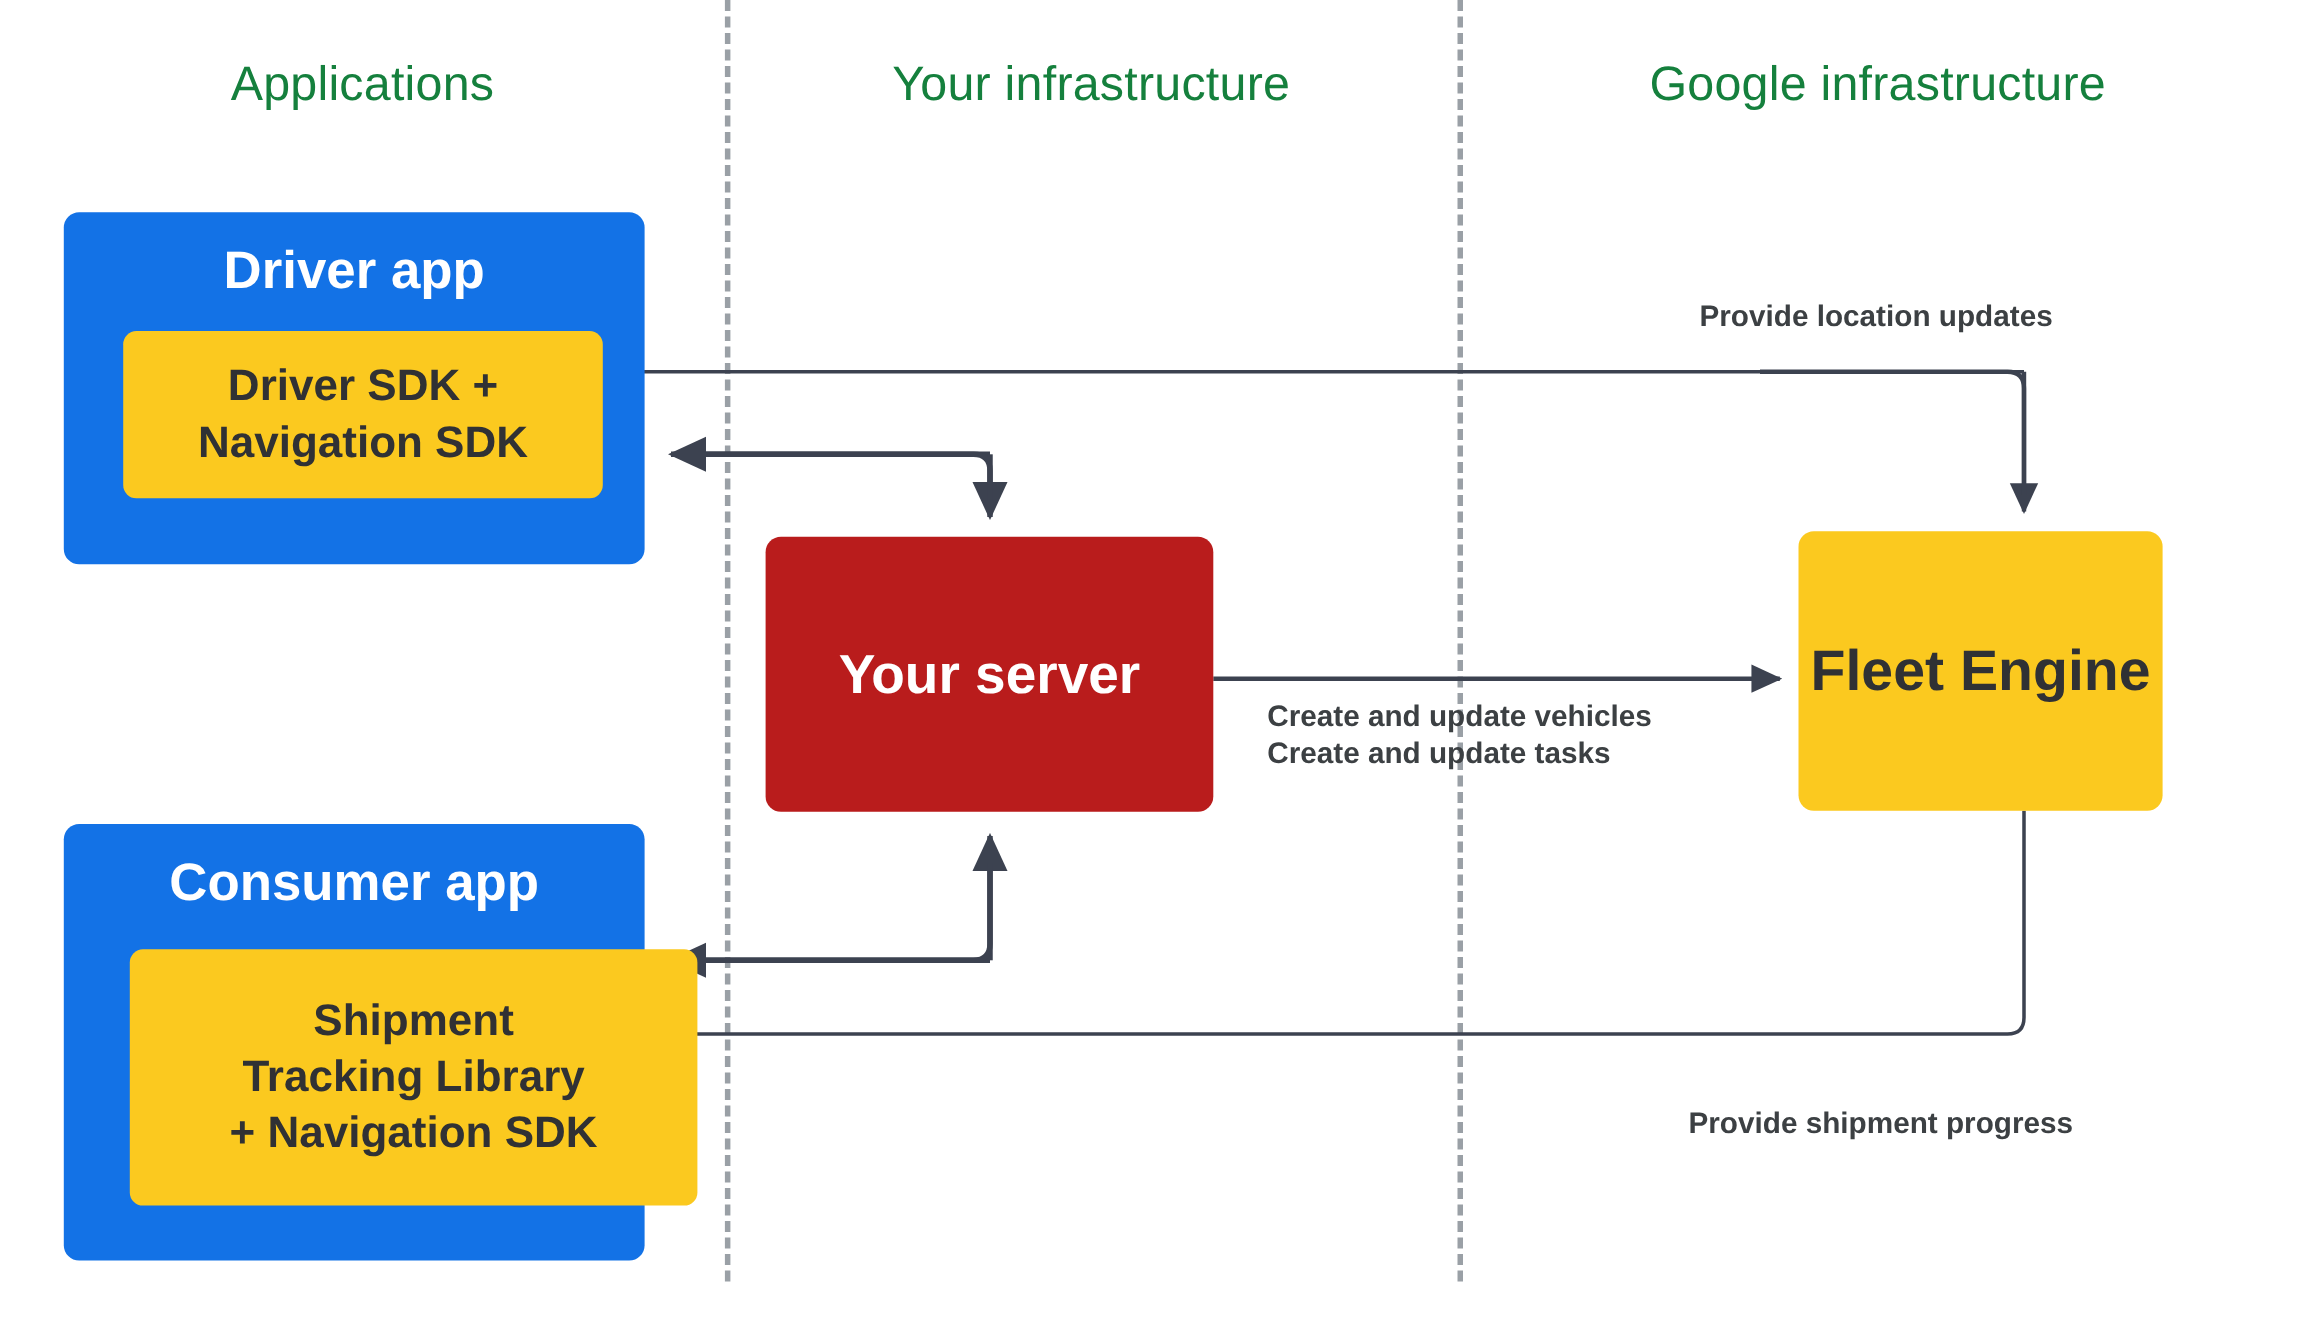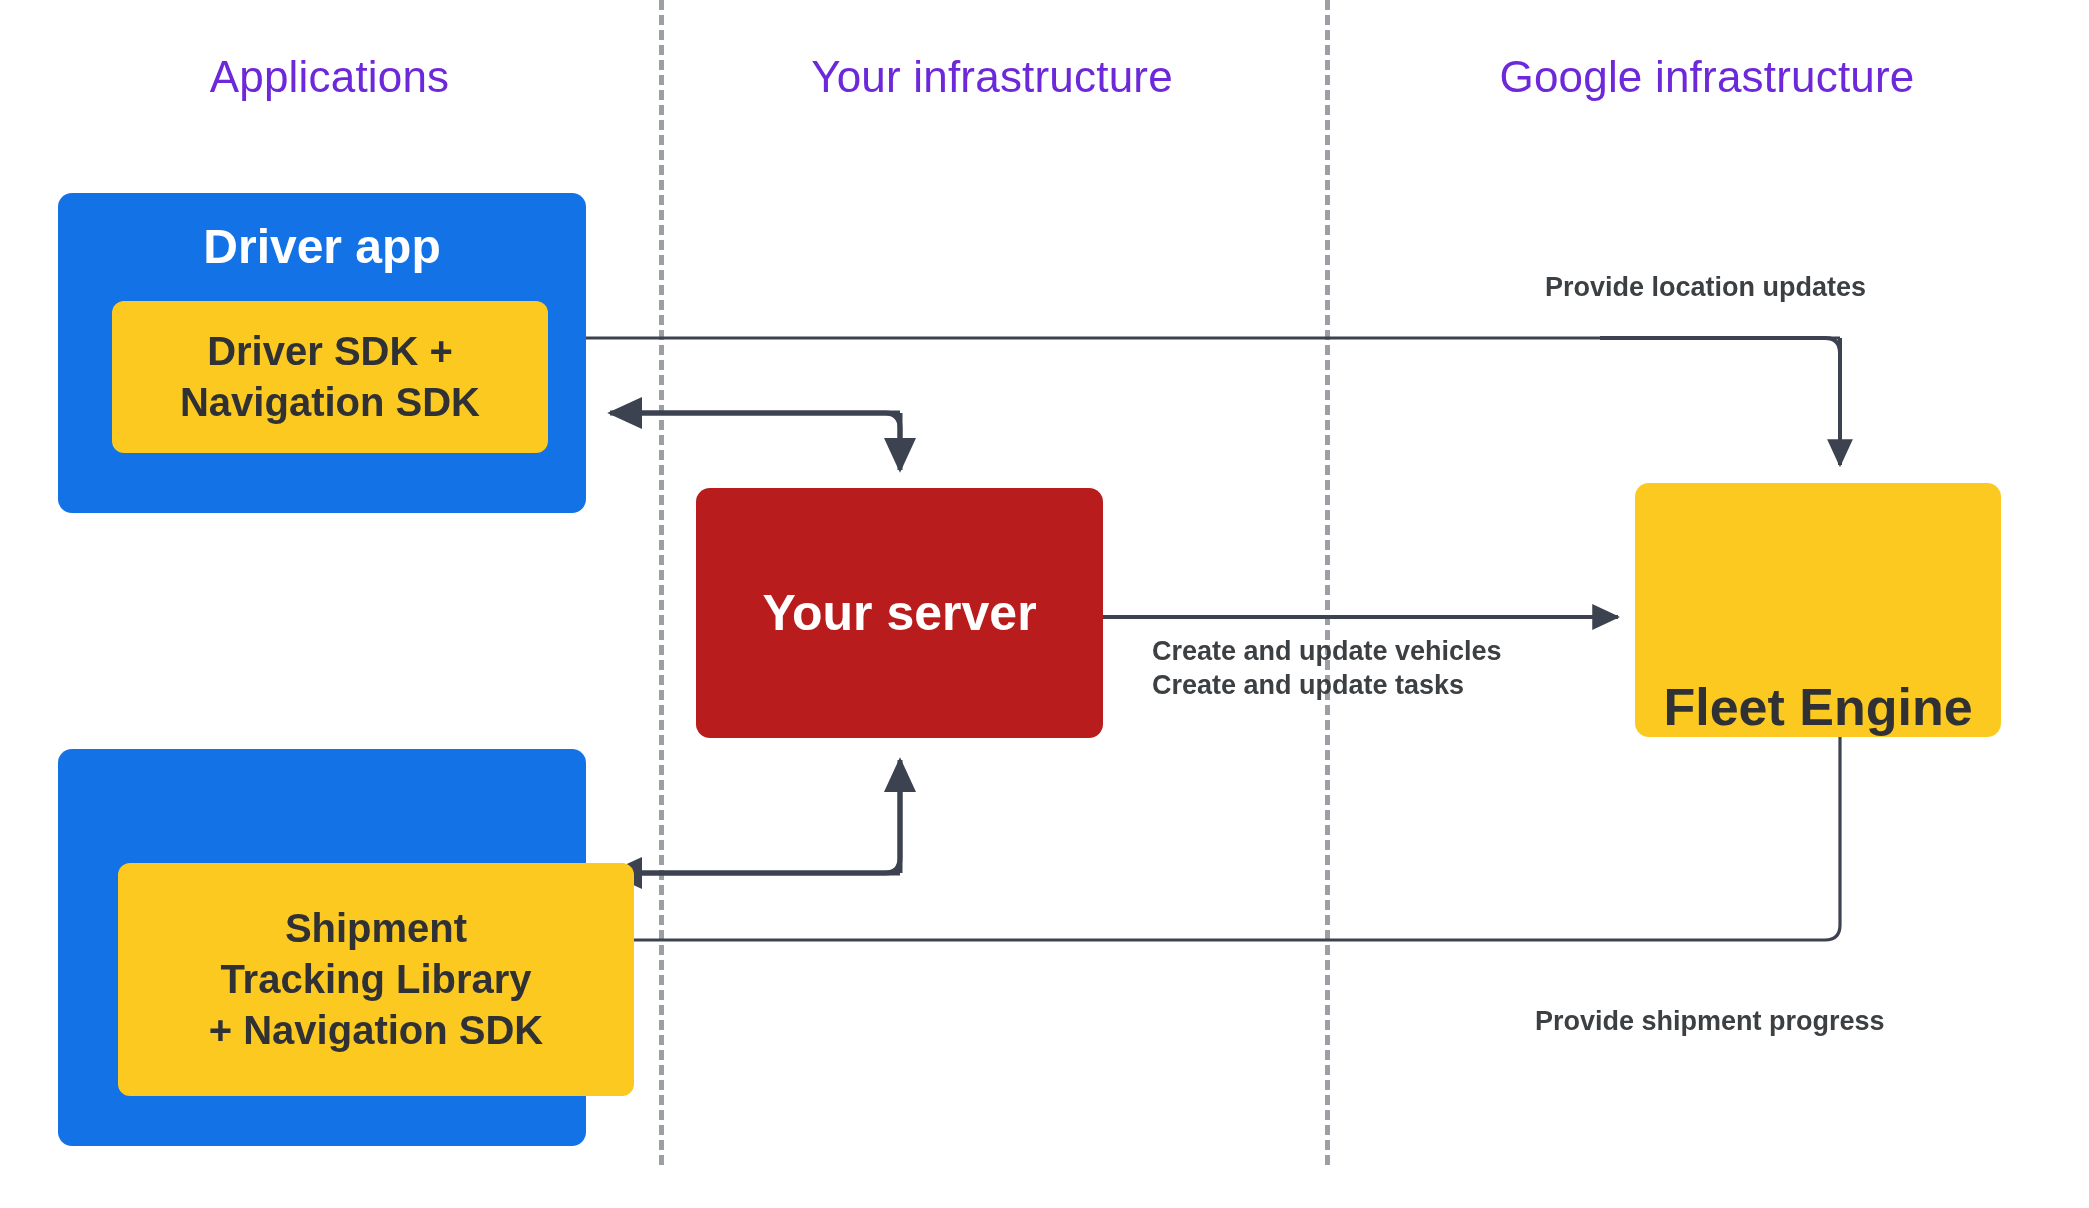--- a/index.html
+++ b/index.html
@@ -16,21 +16,21 @@
     width: 2089px;
     height: 1208px;
     background: #ffffff;
     overflow: hidden;
   }
   
   .col-head {
     position: absolute;
     font-size: 44px;
     font-weight: 400;
-    color: #6d28d9;
+    color: #15803d;
     letter-spacing: 0.2px;
     white-space: nowrap;
     text-align: center;
     line-height: 1;
   }
   #head-applications { left: 0;    top: 55px; width: 659px; }
   #head-your-infra   { left: 659px; top: 55px; width: 666px; }
   #head-google-infra { left: 1325px; top: 55px; width: 764px; }
 
   
@@ -97,25 +97,25 @@
     color: #ffffff;
     font-weight: bold;
     font-size: 50px;
     white-space: nowrap;
   }
 
   
   #fleet-engine {
     position: absolute;
     left: 1635px; top: 483px;
-    width: 366px; height: 254px;
+    width: 331px; height: 254px;
     background: #FBC91F;
     border-radius: 14px;
     display: flex;
-    align-items: flex-end;
+    align-items: center;
     justify-content: center;
     color: #303134;
     font-weight: bold;
     font-size: 52px;
     white-space: nowrap;
   }
 
   
   #connectors {
     position: absolute;
@@ -180,20 +180,21 @@
     <div class="app-card-title" id="driver-app-title">Driver app</div>
     <div class="sdk-card" id="driver-sdk">
       <div>
         <div>Driver SDK +</div>
         <div>Navigation SDK</div>
       </div>
     </div>
   </div>
 
   <div class="app-card" id="consumer-app">
+    <div class="app-card-title" id="consumer-app-title">Consumer app</div>
     <div class="sdk-card" id="consumer-sdk">
       <div>
         <div>Shipment</div>
         <div>Tracking Library</div>
         <div>+ Navigation SDK</div>
       </div>
     </div>
   </div>
 
   <div id="your-server">

